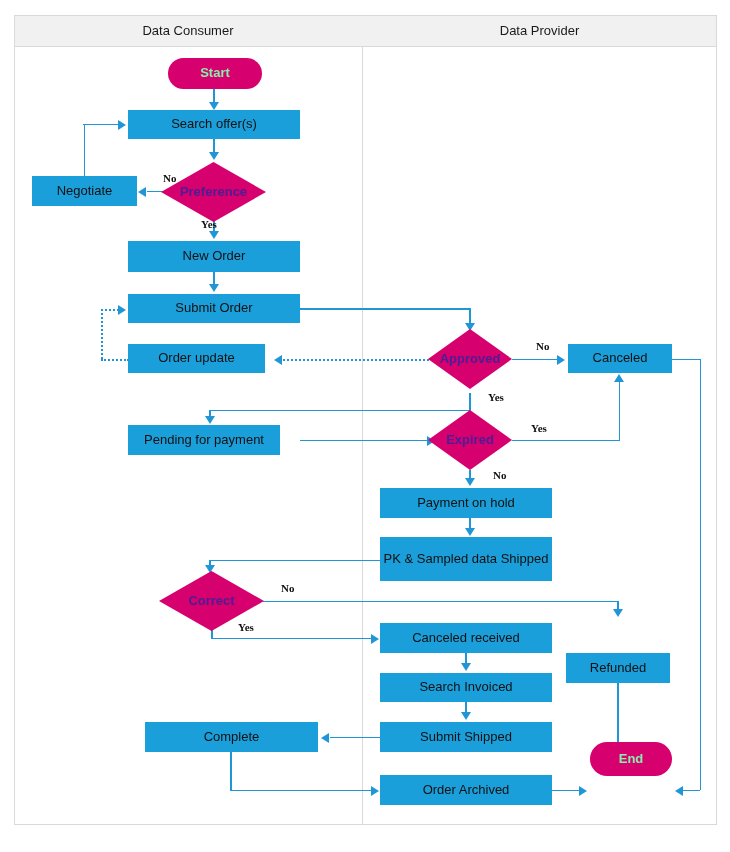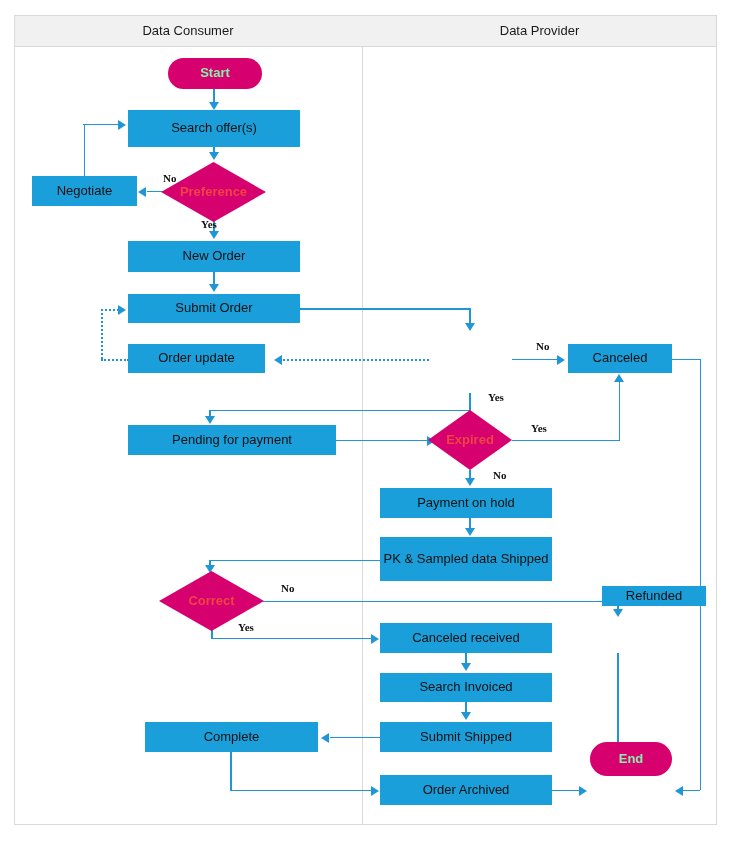--- a/index.html
+++ b/index.html
@@ -79,21 +79,21 @@
     background: #1b9fdb;
   }
   .node.terminator {
     background: #d6006e;
     border-radius: 999px;
     color: #86efac;
     font-weight: bold;
   }
   .node.decision {
     background: transparent;
-    color: #ef4444;
+    color: #4c1d95;
     font-weight: bold;
   }
   .node.decision .dia {
     position: absolute;
     left: 0; top: 0;
     width: 100%; height: 100%;
     background: #d6006e;
     clip-path: polygon(50% 0%, 100% 50%, 50% 100%, 0% 50%);
     z-index: -1;
   }
@@ -257,57 +257,61 @@
   <div class="v" style="left:617.3px; top:653px; height:108px;"></div>
   <div class="arrow down" style="left:613px; top:760px;"></div>
 
   <div class="h" style="left:672px; top:358.5px; width:29px;"></div>
   <div class="v" style="left:699.5px; top:358.5px; height:431px;"></div>
   <div class="h" style="left:683px; top:789.5px; width:17px;"></div>
   <div class="arrow left" style="left:675px; top:785.5px;"></div>
 
   <div class="node terminator" style="left:168px; top:58px; width:94px; height:31px;">Start</div>
 
-  <div class="node process" style="left:128px; top:110px; width:172px; height:37px;">Search offer(s)</div>
+  <div class="node process" style="left:128px; top:110px; width:172px; height:29px;">Search offer(s)</div>
 
   <div class="node process" style="left:32px; top:176px; width:105px; height:30px;">Negotiate</div>
 
   <div class="node decision" style="left:161px; top:162px; width:105px; height:60px;">
     <span class="dia"></span>
     <span class="dlabel">Preference</span>
   </div>
 
   <div class="node process" style="left:128px; top:241px; width:172px; height:31px;">New Order</div>
 
   <div class="node process" style="left:128px; top:294px; width:172px; height:29px;">Submit Order</div>
 
   <div class="node process" style="left:128px; top:344px; width:137px; height:29px;">Order update</div>
 
+  <div class="node decision" style="left:428px; top:329px; width:84px; height:60px;">
+    <span class="dia"></span>
+    <span class="dlabel">Approved</span>
+  </div>
 
   <div class="node process" style="left:568px; top:344px; width:104px; height:29px;">Canceled</div>
 
-  <div class="node process" style="left:128px; top:425px; width:208px; height:30px;">Pending for payment</div>
+  <div class="node process" style="left:128px; top:425px; width:152px; height:30px;">Pending for payment</div>
 
   <div class="node decision" style="left:428px; top:410px; width:84px; height:60px;">
     <span class="dia"></span>
     <span class="dlabel">Expired</span>
   </div>
 
   <div class="node process" style="left:380px; top:488px; width:172px; height:30px;">Payment on hold</div>
 
   <div class="node process" style="left:380px; top:537px; width:172px; height:44px;">PK &amp; Sampled data Shipped</div>
 
   <div class="node decision" style="left:159px; top:571px; width:105px; height:60px;">
     <span class="dia"></span>
     <span class="dlabel">Correct</span>
   </div>
 
   <div class="node process" style="left:380px; top:623px; width:172px; height:30px;">Canceled received</div>
 
-  <div class="node process" style="left:566px; top:586px; width:104px; height:20px;margin-left:36px;">Refunded</div>
+  <div class="node process" style="left:566px; top:653px; width:104px; height:30px;">Refunded</div>
 
   <div class="node process" style="left:380px; top:673px; width:172px; height:29px;">Search Invoiced</div>
 
   <div class="node process" style="left:380px; top:722px; width:172px; height:30px;">Submit Shipped</div>
 
   <div class="node process" style="left:145px; top:722px; width:173px; height:30px;">Complete</div>
 
   <div class="node process" style="left:380px; top:775px; width:172px; height:30px;">Order Archived</div>
 
   <div class="node terminator" style="left:590px; top:742px; width:82px; height:34px;">End</div>

